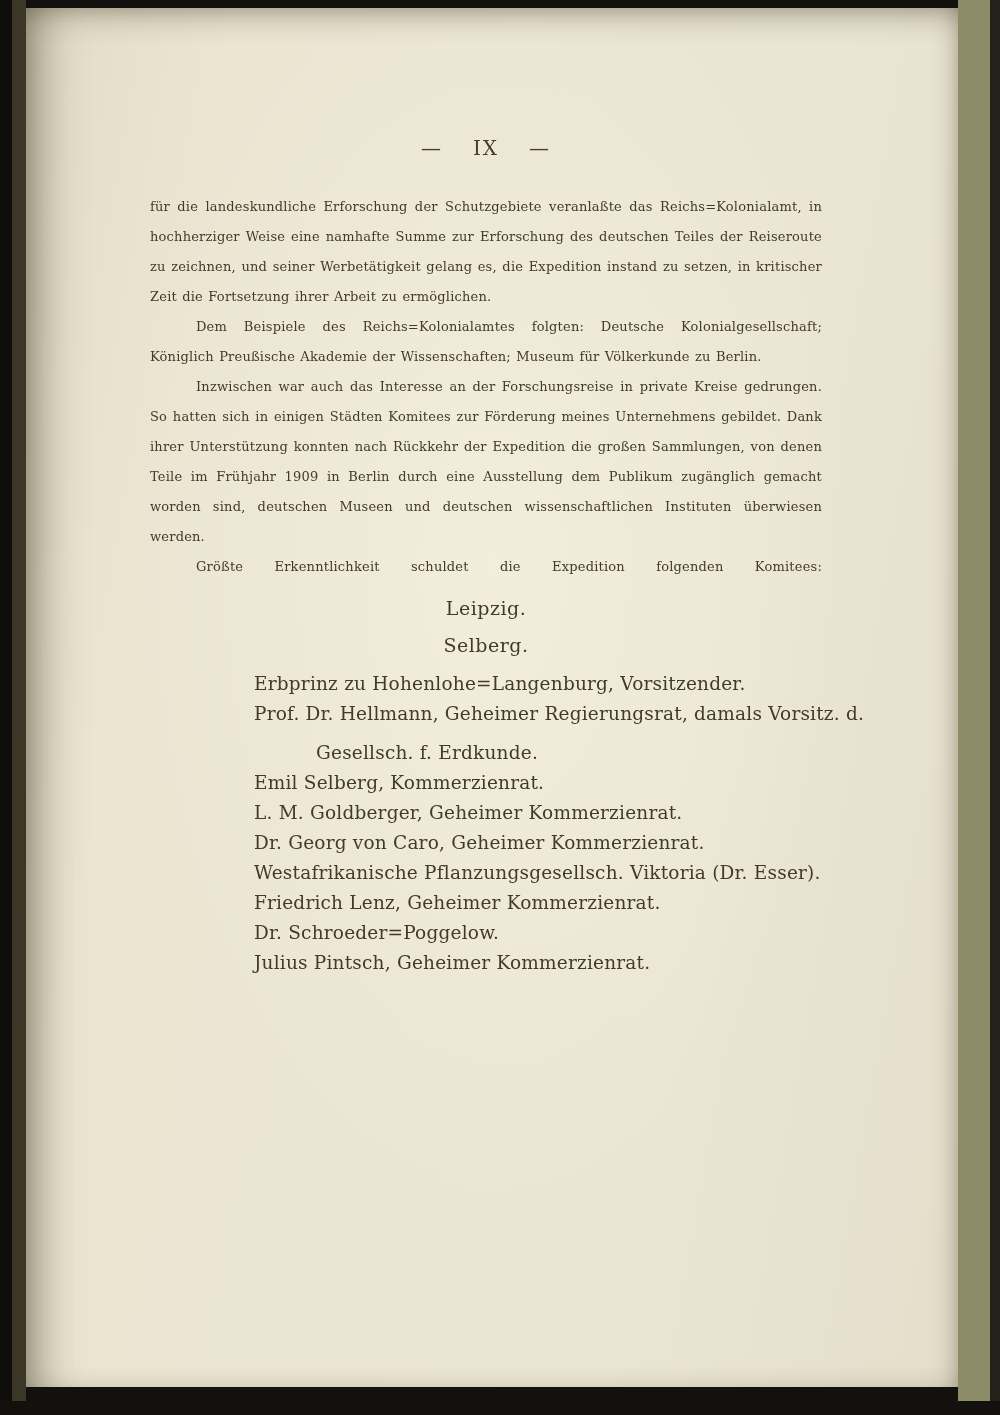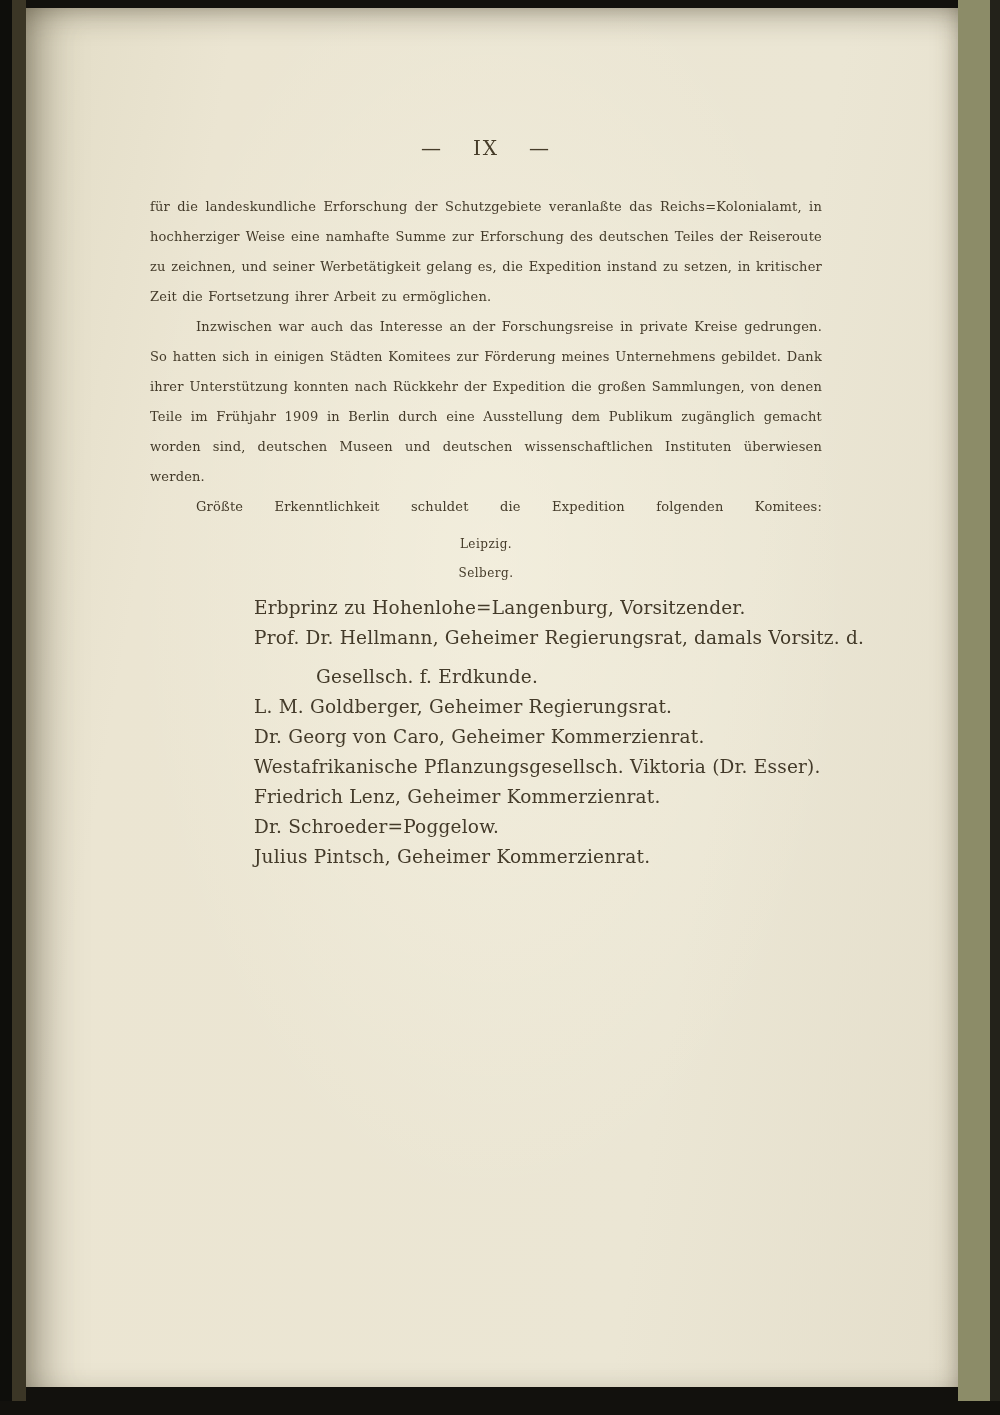--- a/index.html
+++ b/index.html
@@ -33,21 +33,21 @@
     display:flex;justify-content:center;align-items:center;gap:30px;
     font-size:20px;letter-spacing:2px;margin:0 0 32px 0;color:#463c29;
   }
   p.para{
     margin:0;text-align:justify;font-size:13px;line-height:30px;
     letter-spacing:.2px;word-spacing:1px;
   }
   p.indent{text-indent:46px;}
   p.stretch{text-align-last:justify;}
   .section-heading{
-    text-align:center;font-size:12px;letter-spacing:.5px;
+    text-align:center;font-size:19px;letter-spacing:.5px;
     margin:15px 0 13px 0;color:#443a28;
   }
   .member-list{margin:0 0 0 104px;font-size:18.5px;line-height:30px;letter-spacing:.2px;}
   .member-row{white-space:nowrap;}
   .member-row.cont{padding-left:62px;margin-top:9px;}
 </style>
 </head>
 <body>
 
 <div class="scan">
@@ -61,31 +61,33 @@
   <div class="paper">
     <div class="content">
 
       <div class="pagenum">
         <span>—</span>
         <span>IX</span>
         <span>—</span>
       </div>
 
       <p class="para">für die landeskundliche Erforschung der Schutzgebiete veranlaßte das Reichs=Kolonialamt, in hochherziger Weise eine namhafte Summe zur Erforschung des deutschen Teiles der Reiseroute zu zeichnen, und seiner Werbetätigkeit gelang es, die Expedition instand zu setzen, in kritischer Zeit die Fortsetzung ihrer Arbeit zu ermöglichen.</p>
+      <p class="para indent">Dem Beispiele des Reichs=Kolonialamtes folgten: Deutsche Kolonialgesellschaft; Königlich Preußische Akademie der Wissenschaften; Museum für Völkerkunde zu Berlin.</p>
       <p class="para indent">Inzwischen war auch das Interesse an der Forschungsreise in private Kreise gedrungen. So hatten sich in einigen Städten Komitees zur Förderung meines Unternehmens gebildet. Dank ihrer Unterstützung konnten nach Rückkehr der Expedition die großen Sammlungen, von denen Teile im Frühjahr 1909 in Berlin durch eine Ausstellung dem Publikum zugänglich gemacht worden sind, deutschen Museen und deutschen wissenschaftlichen Instituten überwiesen werden.</p>
       <p class="para indent stretch">Größte Erkenntlichkeit schuldet die Expedition folgenden Komitees:</p>
 
       <div class="section-heading">Leipzig.</div>
 
       <div class="section-heading">Selberg.</div>
       <div class="member-list">
         <div class="member-row">Erbprinz zu Hohenlohe=Langenburg, Vorsitzender.</div>
         <div class="member-row">Prof. Dr. Hellmann, Geheimer Regierungsrat, damals Vorsitz. d.</div>
         <div class="member-row cont">Gesellsch. f. Erdkunde.</div>
-        <div class="member-row">L. M. Goldberger, Geheimer Regierungsrat.</div>
+        <div class="member-row">Emil Selberg, Kommerzienrat.</div>
+        <div class="member-row">L. M. Goldberger, Geheimer Kommerzienrat.</div>
         <div class="member-row">Dr. Georg von Caro, Geheimer Kommerzienrat.</div>
         <div class="member-row">Westafrikanische Pflanzungsgesellsch. Viktoria (Dr. Esser).</div>
         <div class="member-row">Friedrich Lenz, Geheimer Kommerzienrat.</div>
         <div class="member-row">Dr. Schroeder=Poggelow.</div>
         <div class="member-row">Julius Pintsch, Geheimer Kommerzienrat.</div>
       </div>
 
       <div class="edge-bottom"></div>
     </div>
   </div>

